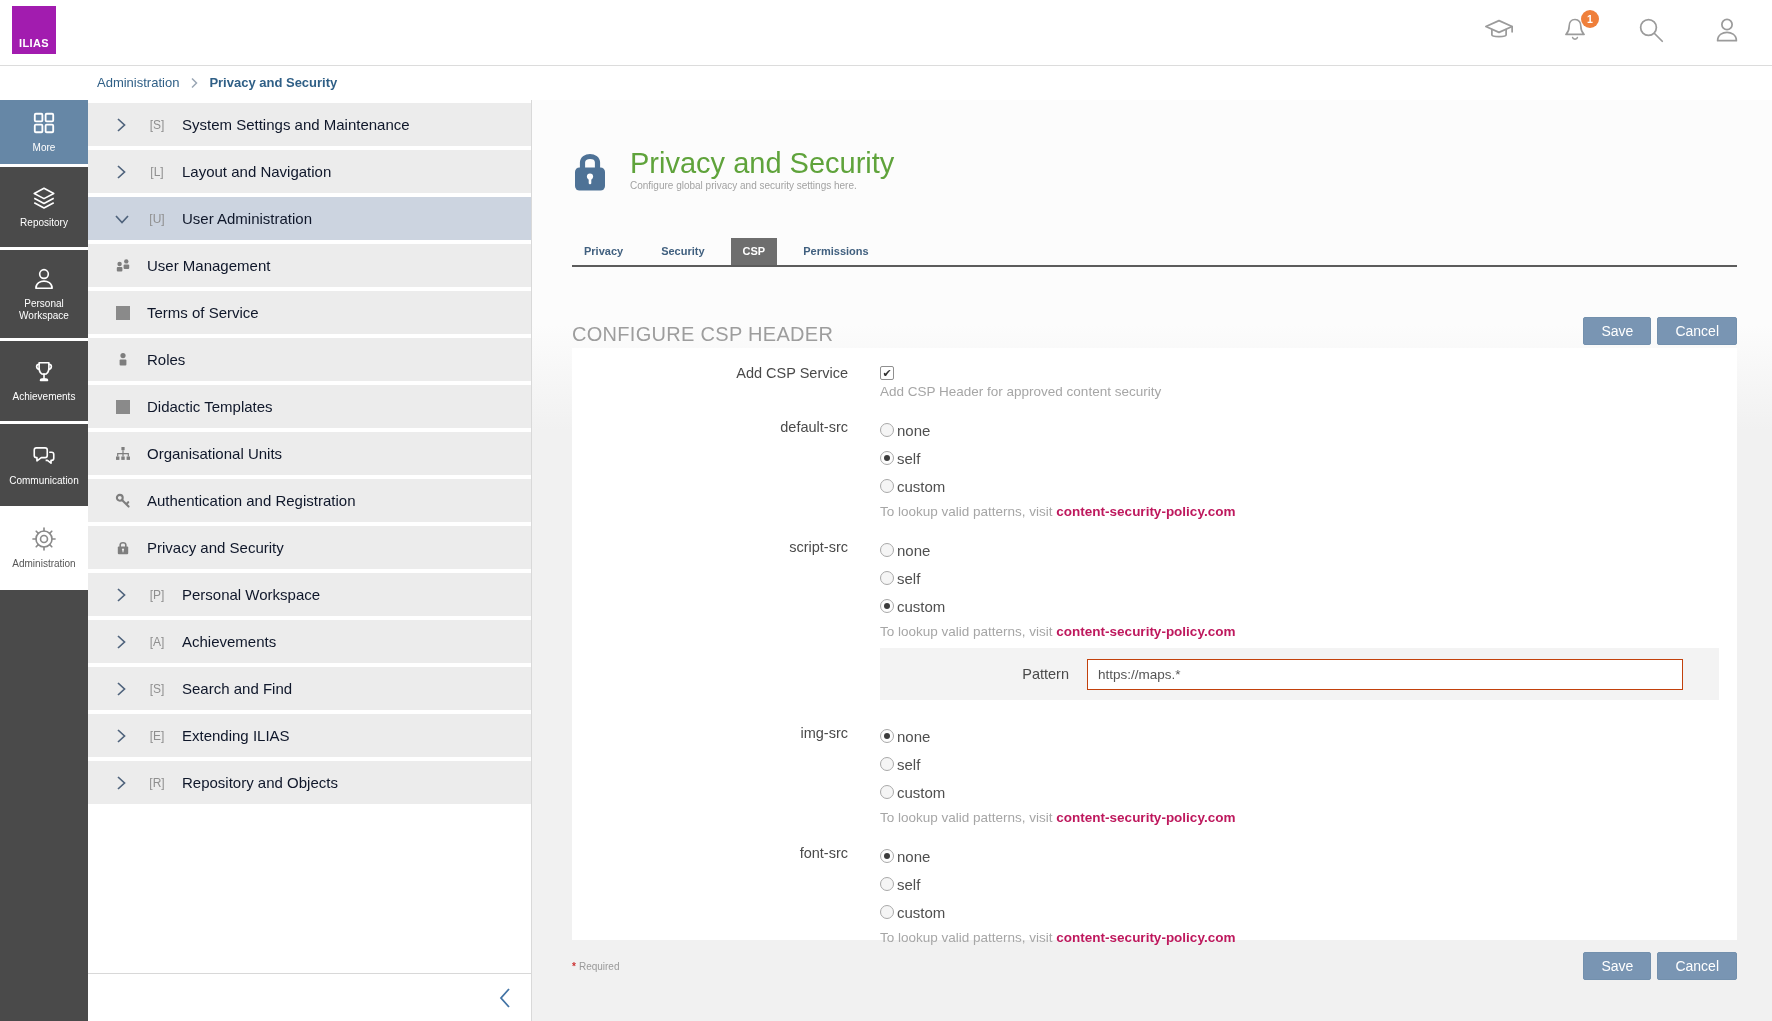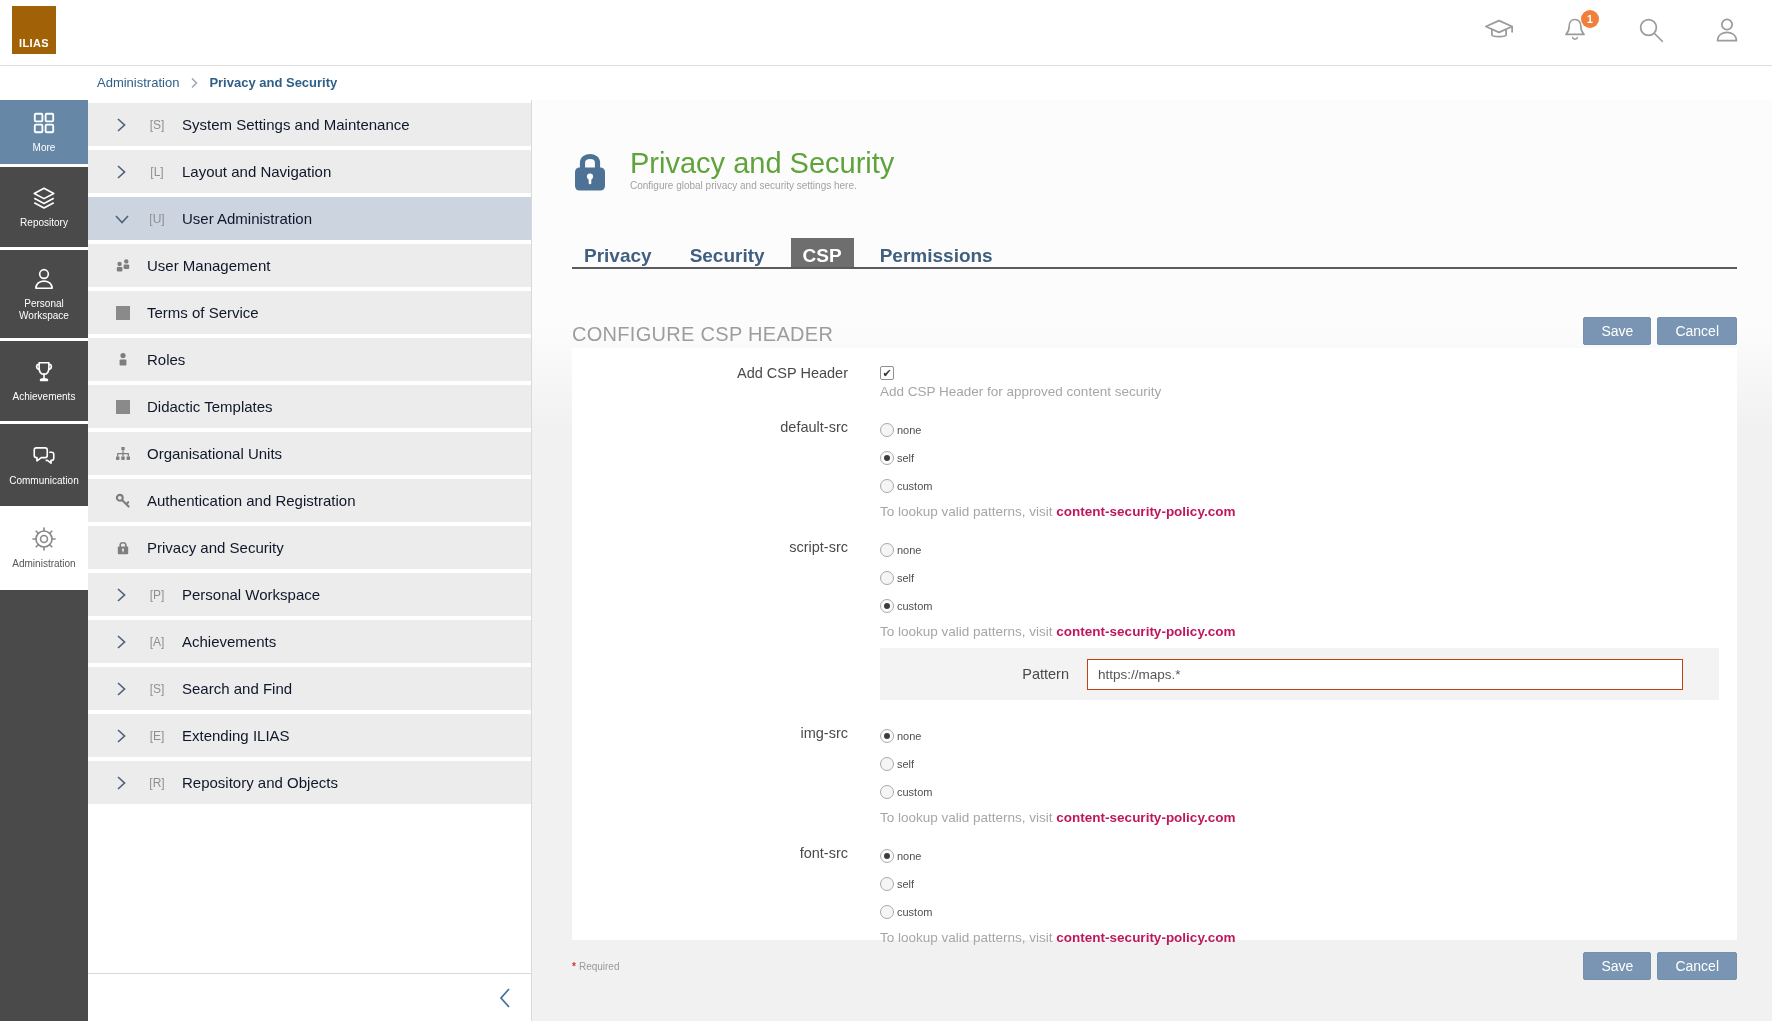--- a/index.html
+++ b/index.html
@@ -1,21 +1,21 @@
 <!DOCTYPE html>
 <html><head>
 <meta charset="utf-8">
 <style>
   * { margin:0; padding:0; box-sizing:border-box; }
   html,body { width:1772px; height:1021px; background:#fff; font-family:"Liberation Sans", sans-serif; }
   #app { position:relative; width:1772px; height:1021px; overflow:hidden; background:#fff; }
 
   
   .topbar { position:absolute; left:0; top:0; width:1772px; height:66px; background:#fff; border-bottom:1px solid #dcdcdc; z-index:5; }
-  .logo { position:absolute; left:12px; top:6px; width:44px; height:48px; background:#a16207; display:flex; align-items:flex-end; justify-content:center; cursor:pointer; }
+  .logo { position:absolute; left:12px; top:6px; width:44px; height:48px; background:#a21caf; display:flex; align-items:flex-end; justify-content:center; cursor:pointer; }
   .logo span { color:#fff; font-size:11px; font-weight:bold; letter-spacing:.4px; padding-bottom:5px; }
   .top-icons { position:absolute; right:30px; top:15px; display:flex; gap:46px; align-items:center; }
   .top-icons .tico { position:relative; width:30px; height:30px; display:flex; align-items:center; justify-content:center; cursor:pointer; }
   .badge { position:absolute; top:-5px; right:-9px; min-width:18px; height:18px; border-radius:50%; background:#ef7f3a; color:#fff; font-size:10.5px; font-weight:bold; display:flex; align-items:center; justify-content:center; }
 
   
   .crumbbar { position:absolute; left:0; top:67px; width:1772px; height:33px; background:#fff; }
   .crumbs { position:absolute; left:97px; top:8px; display:flex; align-items:center; gap:9px; font-size:13px; }
   .crumb { color:#2f5f86; cursor:pointer; }
   .crumb.current { font-weight:bold; }
@@ -47,33 +47,33 @@
           background:linear-gradient(180deg,#fcfcfc 0,#fcfcfc 225px,#f1f1f1 330px,#f1f1f1 100%); }
   .content { position:relative; width:1240px; height:921px; padding:0 35px 0 40px; }
 
   .page-head { position:absolute; left:40px; top:48px; display:flex; }
   .page-head .plock { margin-top:4px; }
   .page-head .ptexts { margin-left:22px; }
   .page-title { font-size:29px; color:#5fa33b; font-weight:400; line-height:1.1; }
   .page-sub { margin-top:0; font-size:10px; color:#a2a2a2; }
 
   .tabs { position:absolute; left:40px; top:138px; width:1165px; border-bottom:2px solid #5c5c5c; display:flex; align-items:flex-end; }
-  .tab { font-size:19px; color:#41607f; font-weight:600; padding:7px 12px 0; margin-right:14px; cursor:pointer; }
+  .tab { font-size:11px; color:#41607f; font-weight:600; padding:7px 12px 8px; margin-right:14px; cursor:pointer; }
   .tab.on { background:#6e6e6e; color:#fff; margin-right:14px; }
 
   .sec-head { position:absolute; left:40px; top:200px; width:1165px; display:flex; justify-content:space-between; align-items:flex-start;margin-top:17px; }
   .sec-title { font-size:20px; color:#9d9d9d; letter-spacing:.3px; padding-top:6px; }
   .btn-row { display:flex; gap:6px; }
   .btn { background:#7995b3; color:#fff; border:1px solid #7390ad; font-size:14px; padding:5px 17px; border-radius:2px; cursor:pointer; font-family:"Liberation Sans",sans-serif; }
 
   .form-panel { position:absolute; left:40px; top:248px; width:1165px; height:592px; background:#fff; padding-top:14px; }
   .f-row { display:flex; margin-bottom:12px; }
   .f-label { width:276px; text-align:right; font-size:14.5px; color:#4a4a4a; padding-top:3px; flex:none; }
   .f-ctrl { margin-left:32px; flex:1; }
-  .opt { display:flex; align-items:center; height:28px; font-size:11px; color:#4f4f4f;text-align:right; }
+  .opt { display:flex; align-items:center; height:28px; font-size:15px; color:#4f4f4f;text-align:right; }
   .radio { width:14px; height:14px; border-radius:50%; border:1px solid #a9a9a9; background:#f5f5f5; margin-right:3px; position:relative; cursor:pointer; flex:none; }
   .radio.on { background:#fdfdfd; }
   .radio.on::after { content:""; position:absolute; left:3px; top:3px; width:6px; height:6px; border-radius:50%; background:#3c3c3c; }
   .checkbox { width:14px; height:14px; border:1px solid #8f8f8f; background:#fff; border-radius:2px; display:flex; align-items:center; justify-content:center; cursor:pointer; margin-top:4px; }
   .checkbox .mark { display:none; font-size:11px; color:#333; line-height:1; }
   .checkbox.on .mark { display:block; }
   .byline { font-size:13.5px; color:#a6a6a6; line-height:24px; }
   .byline a { color:#be185d; font-weight:600; text-decoration:none; cursor:pointer; }
   .subpanel { margin-top:4px; margin-bottom:10px; width:839px; height:52px; background:#f3f3f3; display:flex; align-items:center; }
   .subpanel .sp-label { width:207px; text-align:right; padding-right:18px; font-size:14.5px; color:#4a4a4a; flex:none; }
@@ -388,21 +388,21 @@
         <span class="sec-title">CONFIGURE CSP HEADER</span>
         <span class="btn-row">
           <button class="btn">Save</button>
           <button class="btn">Cancel</button>
         </span>
       </div>
 
       <div class="form-panel">
 
         <div class="f-row">
-          <span class="f-label">Add CSP Header</span>
+          <span class="f-label">Add CSP Service</span>
           <div class="f-ctrl">
             <span class="checkbox on">
                 <span class="mark">✔</span>
               </span>
             <div class="byline">Add CSP Header for approved content security</div>
           </div>
         </div>
 
         <div class="f-row">
           <span class="f-label">default-src</span>

